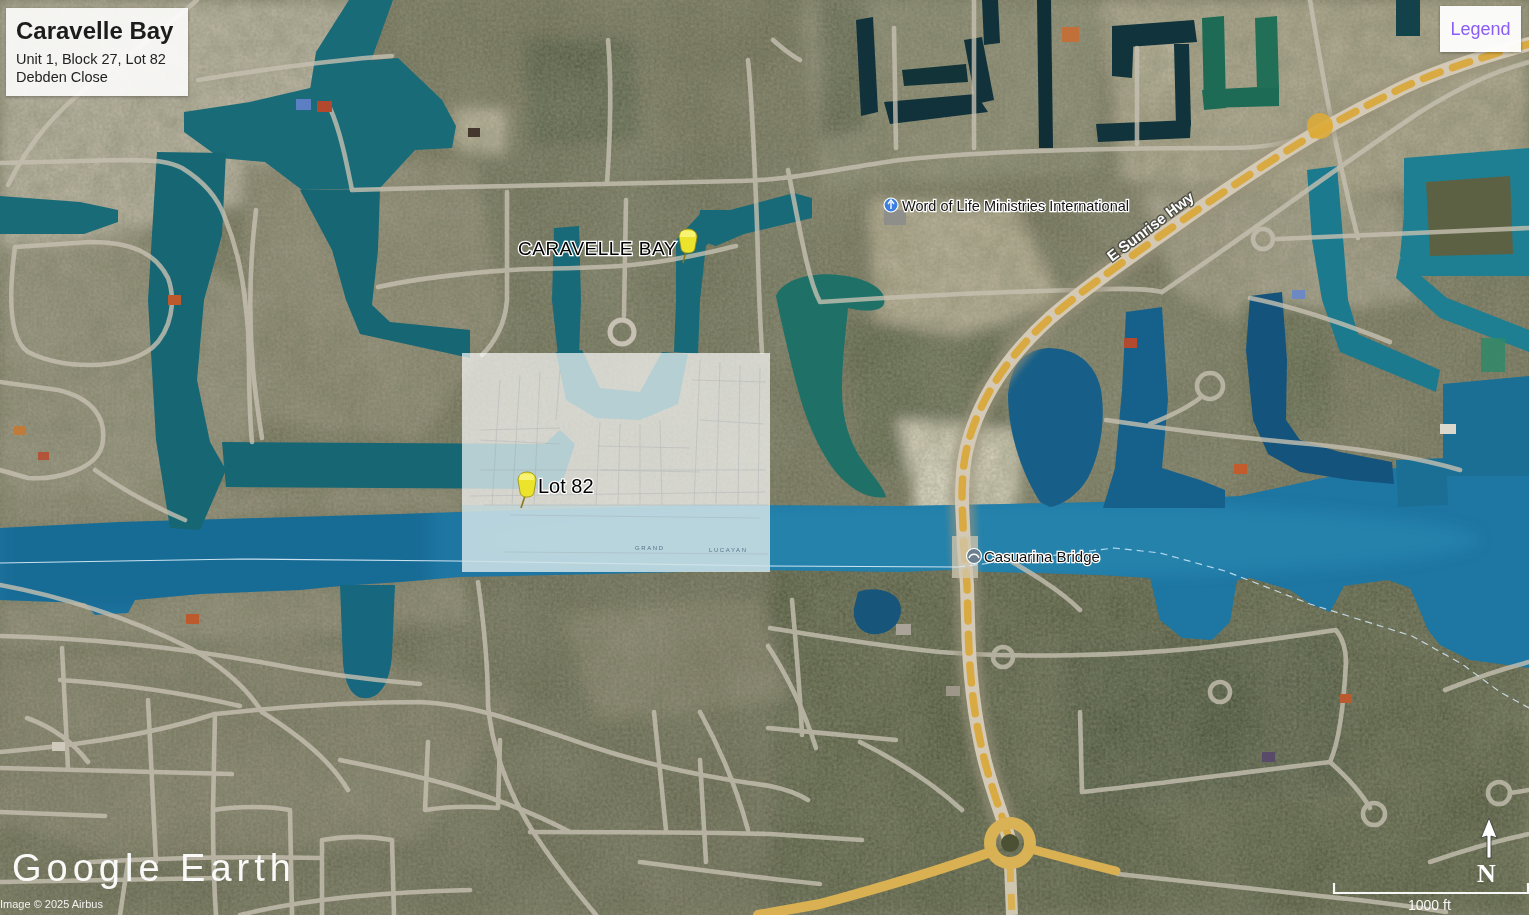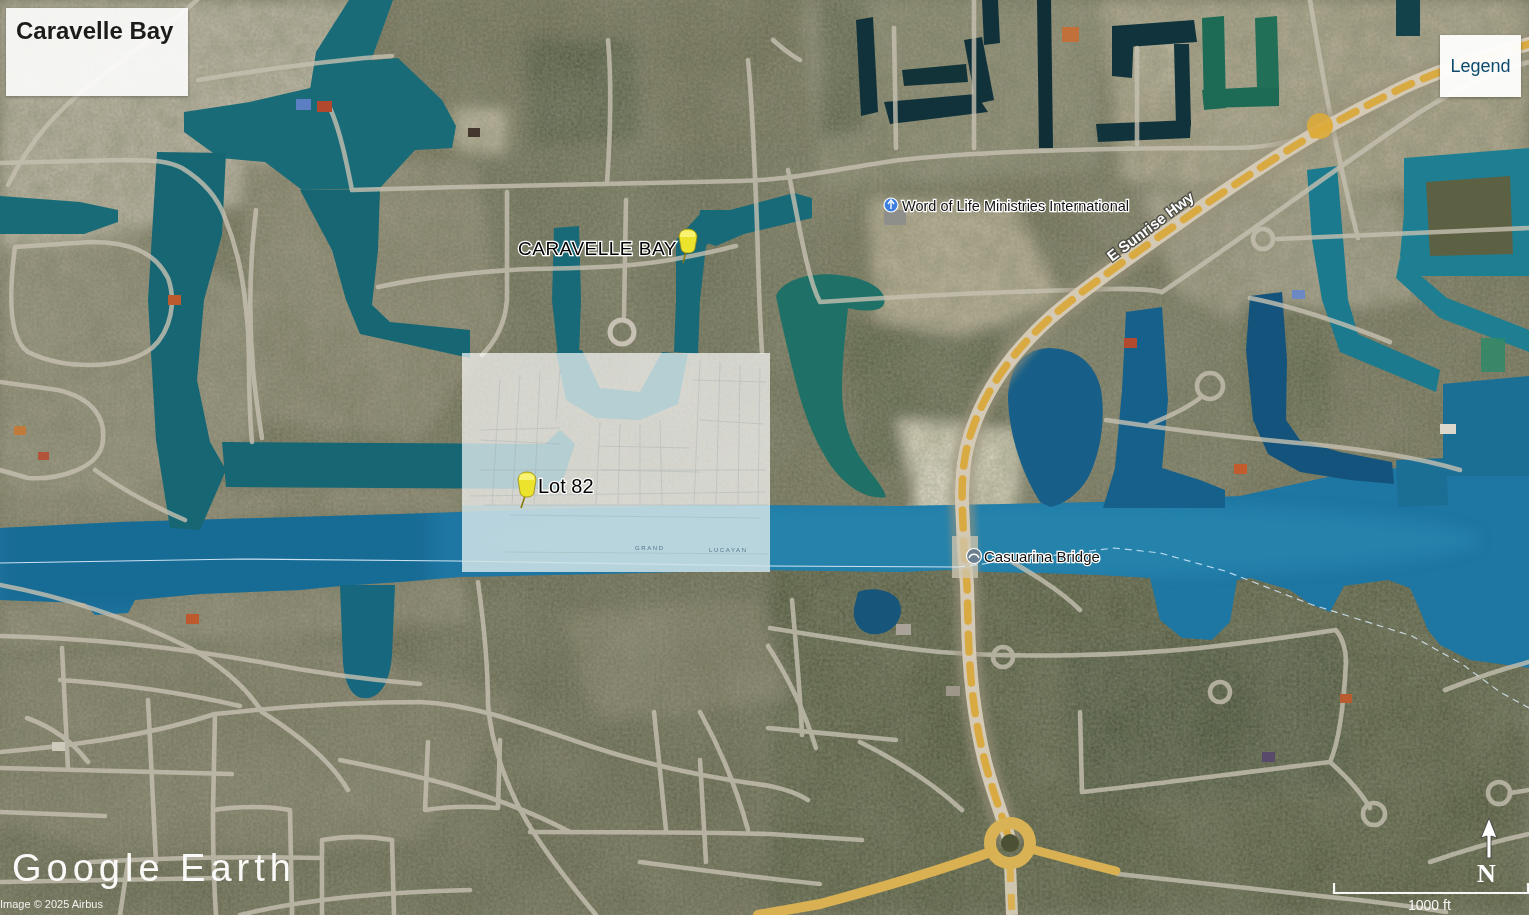--- a/index.html
+++ b/index.html
@@ -1,21 +1,21 @@
 <!DOCTYPE html>
 <html><head>
 <meta charset="utf-8">
 <style>
   html,body{margin:0;padding:0;background:#5f6049;overflow:hidden;}
   .wrap{position:relative;width:1529px;height:915px;font-family:"Liberation Sans",sans-serif;}
   svg{position:absolute;left:0;top:0;}
   .card{position:absolute;left:6px;top:8px;width:182px;height:88px;background:rgba(255,255,255,0.88);box-shadow:0 1px 3px rgba(0,0,0,.3);}
   .card h1{margin:9px 0 5px 10px;font-size:24px;font-weight:bold;color:#1c1c1c;letter-spacing:0px;}
   .card p{margin:0 0 0 10px;font-size:14.5px;color:#222;line-height:18px;}
-  .legendbtn{position:absolute;left:1440px;top:6px;width:81px;height:62px;background:rgba(255,255,255,0.95);box-shadow:0 1px 3px rgba(0,0,0,.35);display:flex;align-items:center;justify-content:center;font-size:18px;color:#0c4a6e;margin-top:29px;}
+  .legendbtn{position:absolute;left:1440px;top:6px;width:81px;height:46px;background:rgba(255,255,255,0.95);box-shadow:0 1px 3px rgba(0,0,0,.35);display:flex;align-items:center;justify-content:center;font-size:18px;color:#8b5cf6;}
 </style>
 </head>
 <body>
 <div class="wrap">
 <svg width="1529" height="915" viewBox="0 0 1529 915">
 <defs>
   <filter id="nz" x="0" y="0" width="100%" height="100%">
     <feTurbulence type="fractalNoise" baseFrequency="0.32" numOctaves="3" seed="7" result="t"></feTurbulence>
     <feColorMatrix in="t" type="matrix" values="0 0 0 0 0.20  0 0 0 0 0.21  0 0 0 0 0.13  0 0 0 1 0"></feColorMatrix>
   </filter>
@@ -441,16 +441,17 @@
 
 <g stroke="#ffffff" stroke-width="2.2" fill="none" opacity="0.95">
 <path d="M1334,883 L1334,893 L1528,893 L1528,883"></path>
 </g>
 
 <text x="1408" y="910" font-size="14" fill="#ffffff" opacity="0.95">1000 ft</text>
 </svg>
 
 <div class="card">
 <h1>Caravelle Bay</h1>
+<p>Unit 1, Block 27, Lot 82<br>Debden Close</p>
 </div>
 
 <div class="legendbtn">Legend</div>
 </div>
 
 </body></html>

